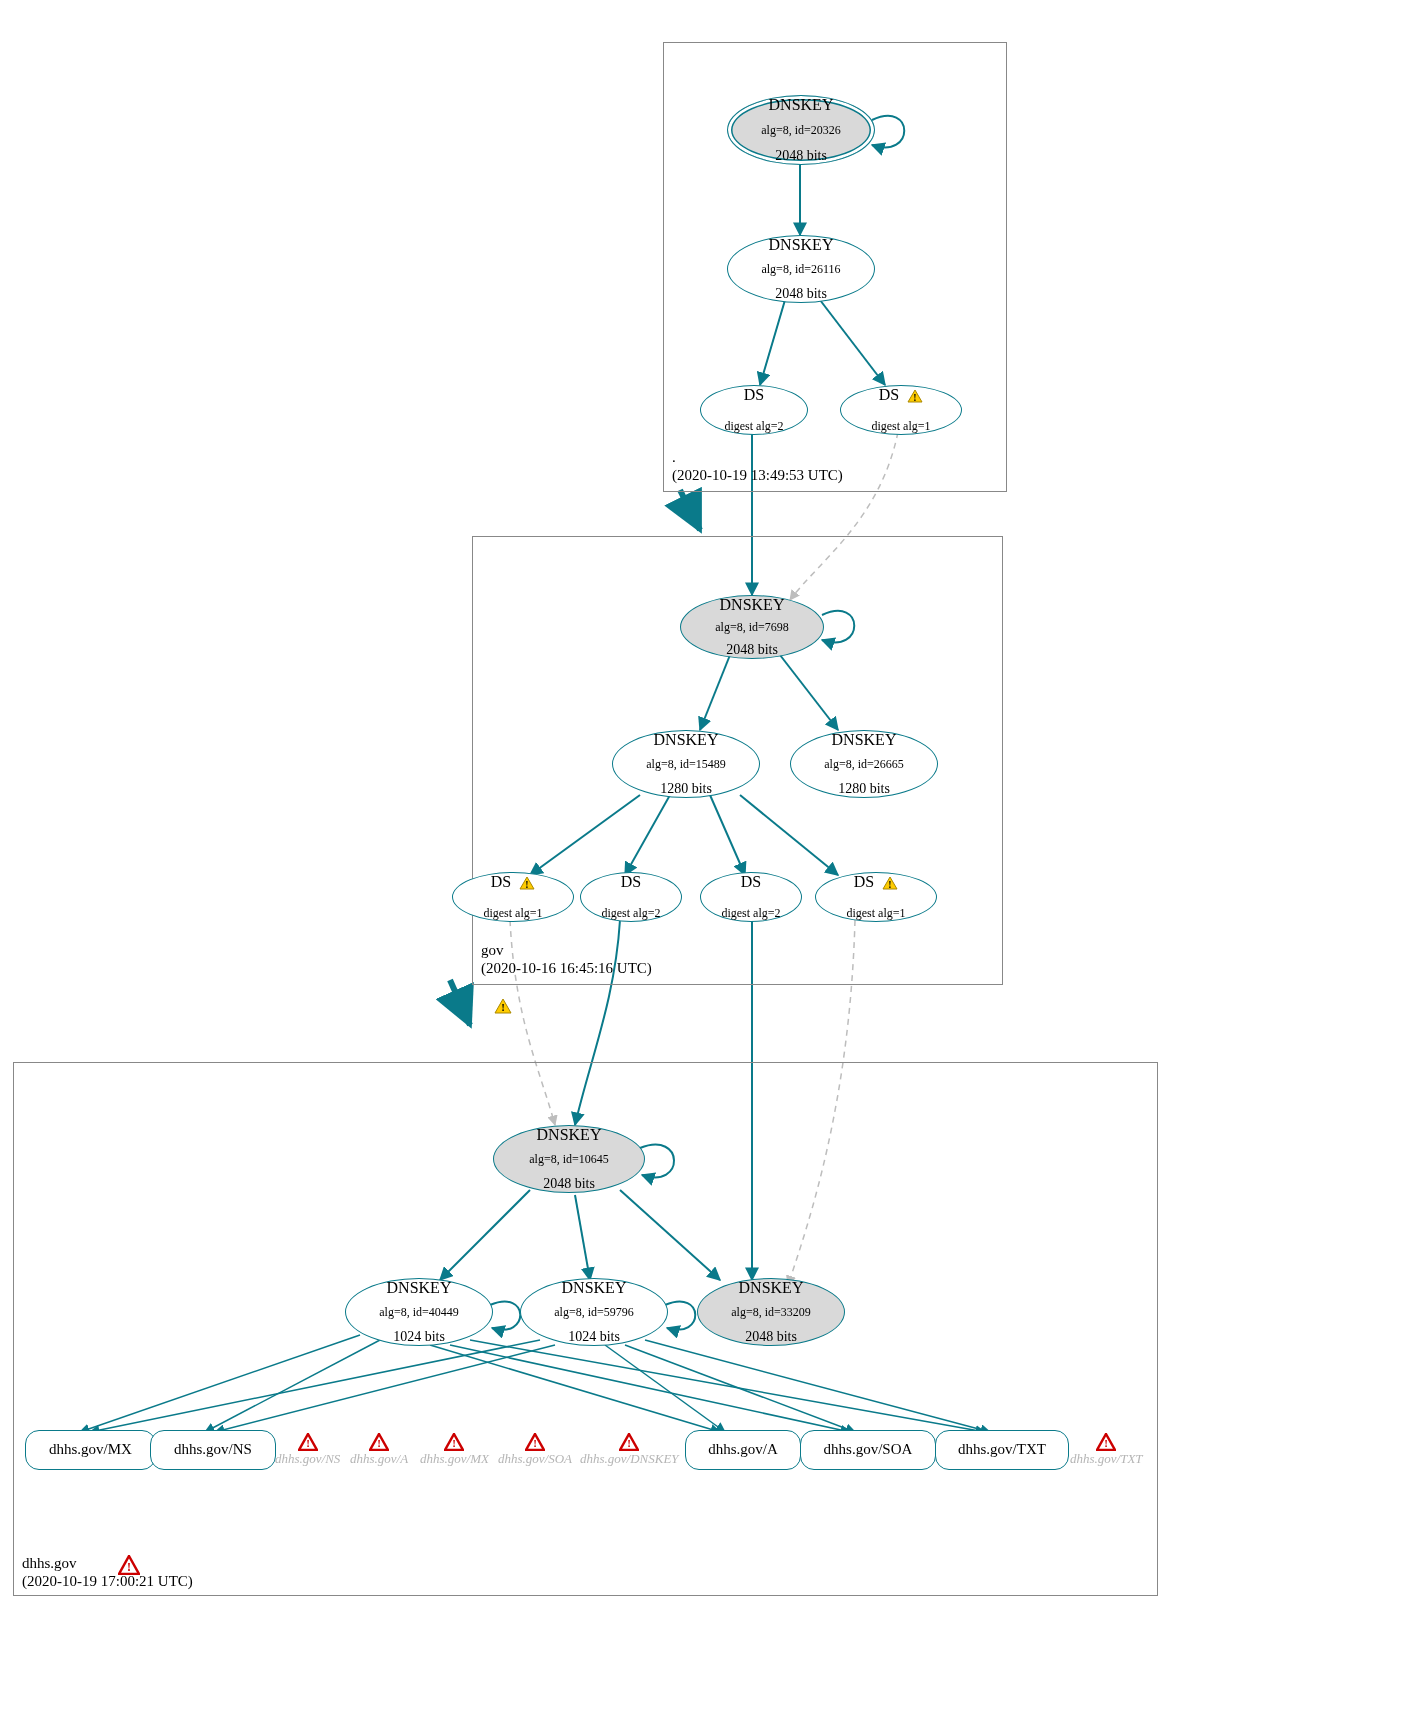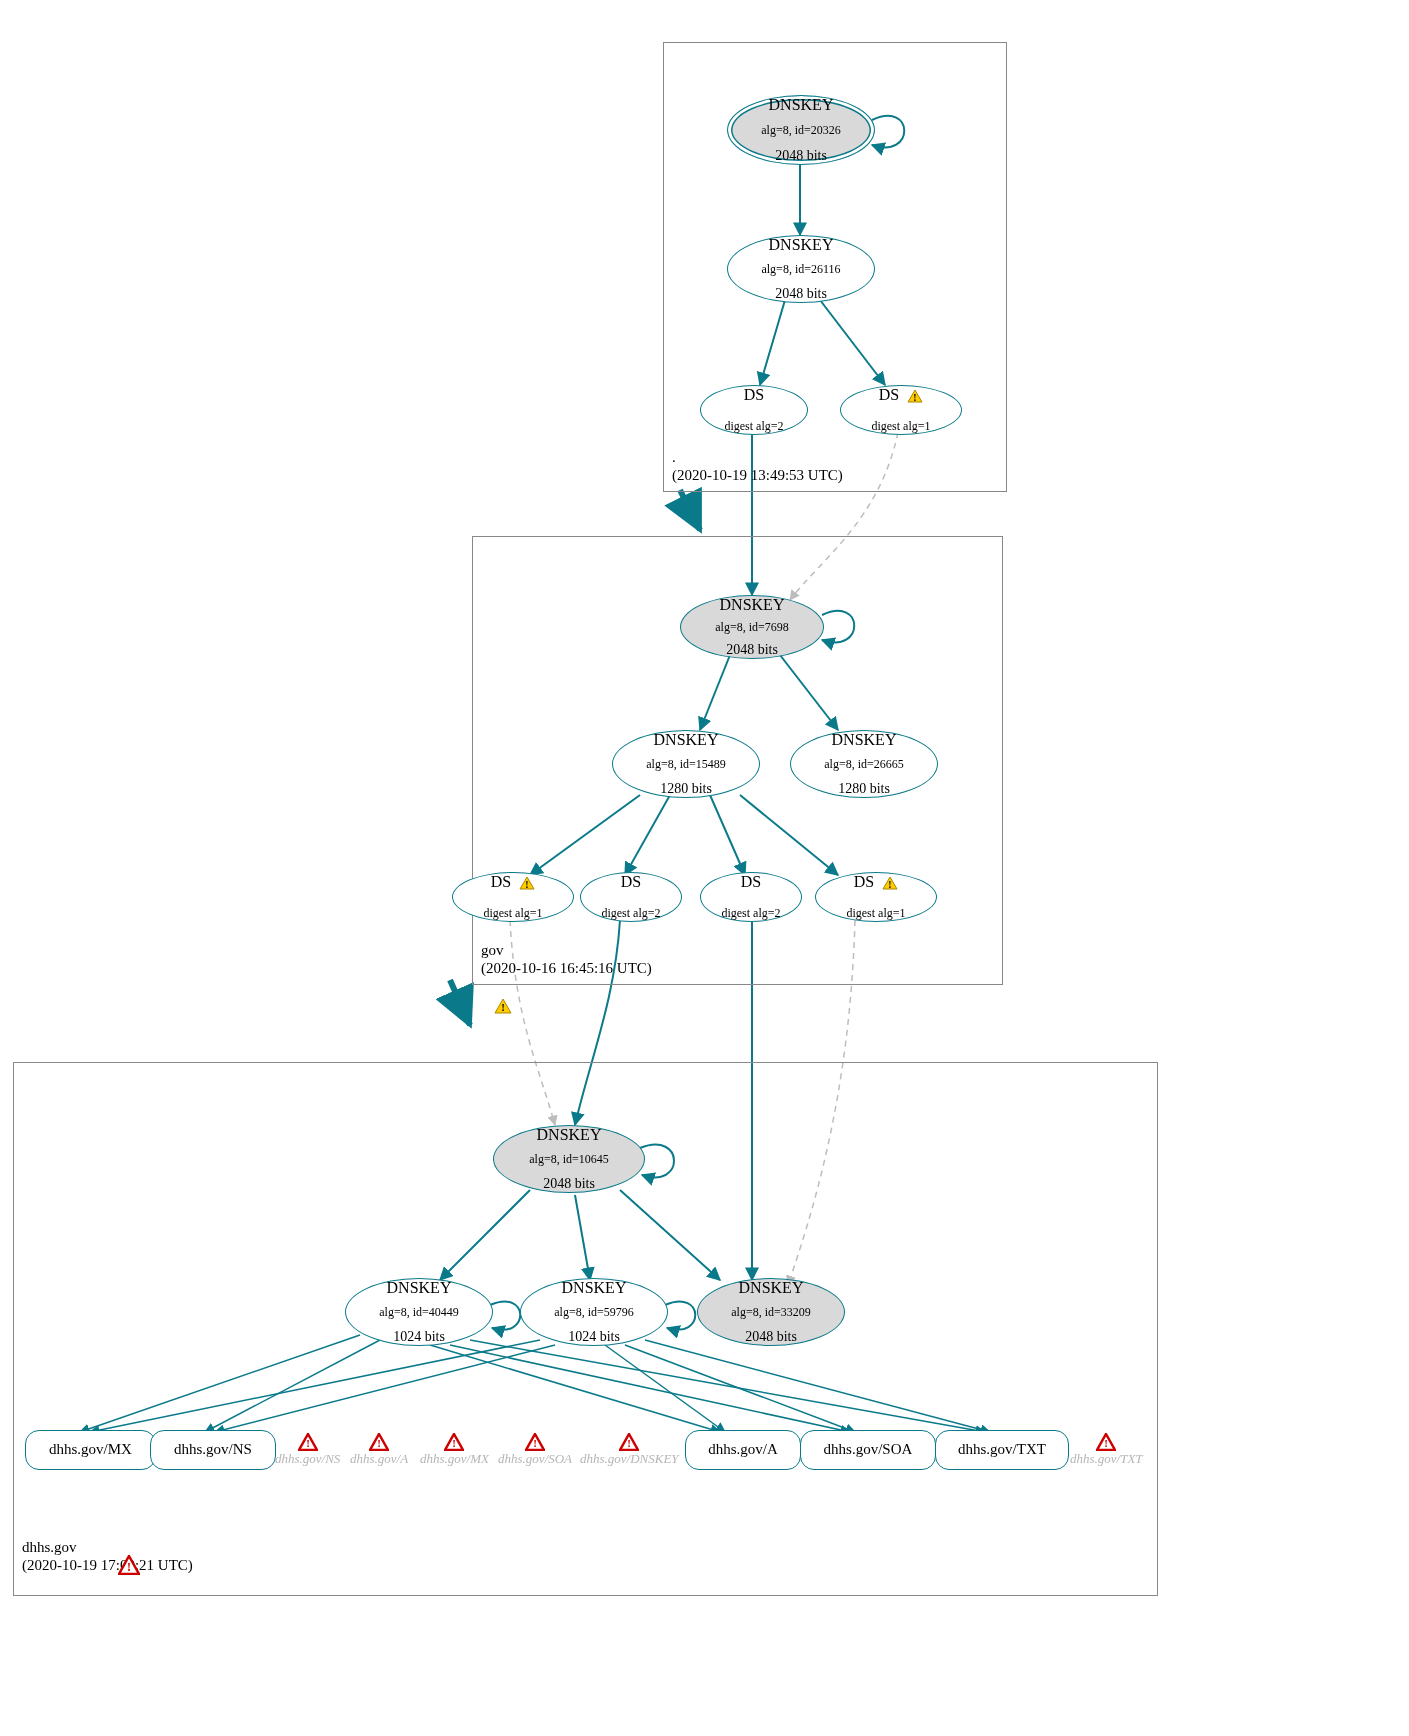--- a/index.html
+++ b/index.html
@@ -150,21 +150,21 @@
 </div>
 
 <div class="zone" style="left:428px; top:536px; width:529px; height:447px;margin-left:44px;">
   <div class="zone-label">
     <span class="zname">gov</span><br>
     <span class="zts">(2020-10-16 16:45:16 UTC)</span>
   </div>
 </div>
 
 <div class="zone" style="left:13px; top:1062px; width:1143px; height:532px;">
-  <div class="zone-label" style="bottom:20px;">
+  <div class="zone-label" style="bottom:4px;">
     <span class="zname">dhhs.gov</span><br>
     <span class="zts">(2020-10-19 17:00:21 UTC)</span>
   </div>
 </div>
 
 <div class="node ellipse grey double" style="left:727px; top:95px; width:146px; height:68px;">
   <span class="t1">DNSKEY</span>
   <span class="t2">alg=8, id=20326</span>
   <span class="t3">2048 bits</span>
 </div>

